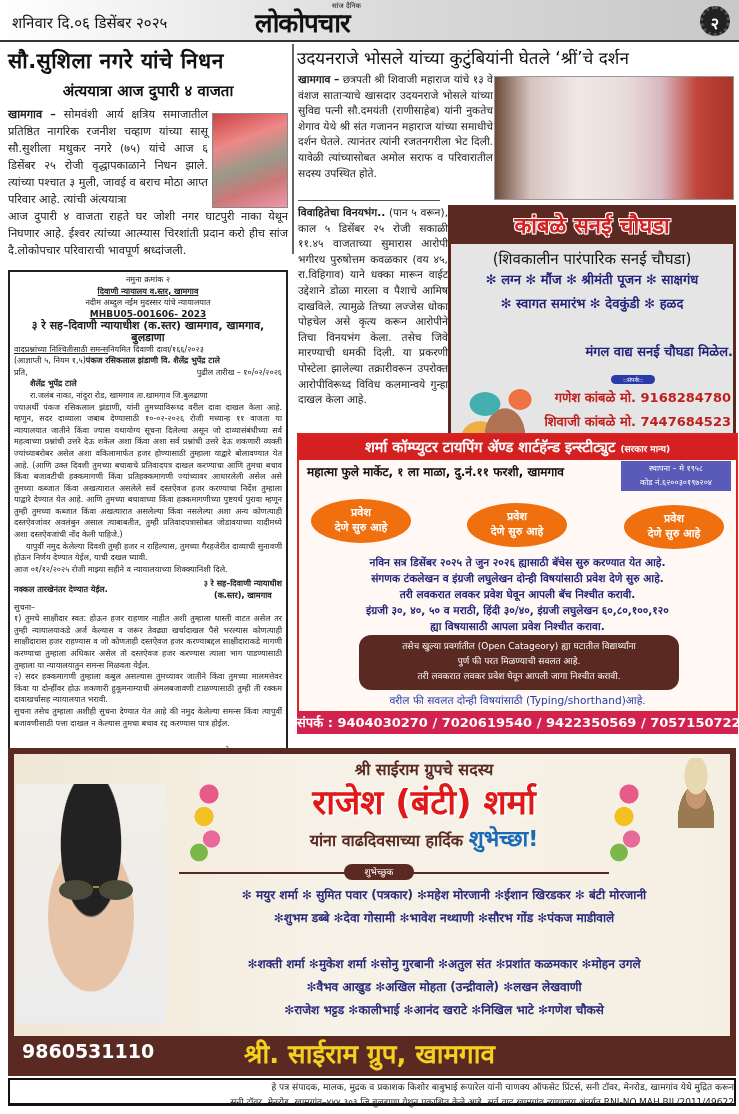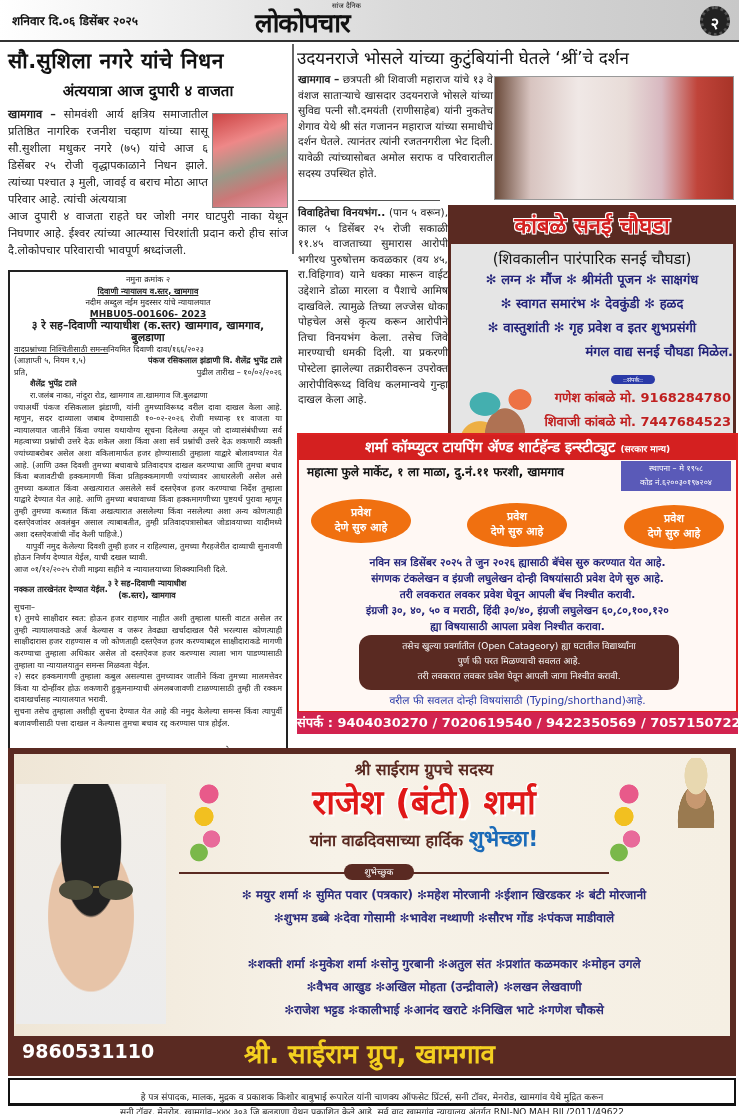--- a/index.html
+++ b/index.html
@@ -1,20 +1,20 @@
 <!DOCTYPE html>
 <html><head>
 <meta charset="utf-8">
 <style>
 *{box-sizing:border-box;margin:0;padding:0}
 body{width:739px;height:1114px;background:#fff;font-family:"DejaVu Sans",sans-serif;color:#111;position:relative;overflow:hidden}
 .abs{position:absolute}
 
 .mast{left:0;top:0;width:739px;height:42px;background:linear-gradient(90deg,#ffffff 0%,#d9d9d9 55%,#c8c8c8 100%);border-bottom:2px solid #333}
-.mast .date{left:12px;top:12px;font-size:12px;font-weight:bold;color:#111}
+.mast .date{left:12px;top:12px;font-size:15px;font-weight:normal;color:#111}
 .mast .brand{left:255px;top:4px;font-family:"DejaVu Serif",serif;font-size:26px;font-weight:900;color:#111;letter-spacing:-1px}
 .mast .sub{left:332px;top:1px;font-size:7px;color:#111}
 .mast .pg{left:700px;top:6px;width:30px;height:30px;border-radius:50%;background:#222;color:#fff;font-size:16px;font-weight:bold;text-align:center;line-height:30px;border:3px dotted #555}
 
 .obit-h{left:8px;top:46px;width:280px;font-size:21px;font-weight:900;text-align:left;letter-spacing:0.5px}
 .obit-s{left:8px;top:80px;width:280px;font-size:15px;font-weight:bold;text-align:center}
 .body-txt{font-size:11.2px;line-height:17px;color:#222;text-align:justify}
 .obit-b{left:8px;top:106px;width:200px}
 .obit-b2{left:8px;top:208px;width:280px}
 .obit-photo{left:212px;top:113px;width:76px;height:95px;background:linear-gradient(160deg,#c44 0%,#e88 30%,#998 55%,#c77 75%,#e9a 100%);border:1px solid #888}
@@ -62,21 +62,21 @@
 .bd-wish span{color:#1a6ab8;font-size:22px}
 .flower{width:50px;height:90px;background:radial-gradient(circle at 50% 20%,#e85a8a 0 12%,transparent 13%),radial-gradient(circle at 40% 45%,#f2c020 0 16%,transparent 17%),radial-gradient(circle at 55% 70%,#e86a9a 0 12%,transparent 13%),radial-gradient(circle at 30% 85%,#7ab84a 0 10%,transparent 11%)}
 .shivaji{left:650px;top:4px;width:64px;height:70px;background:radial-gradient(ellipse at 50% 25%,#e8d8b0 0 25%,transparent 26%),radial-gradient(ellipse at 50% 55%,#c79870 0 22%,transparent 23%),radial-gradient(ellipse at 50% 90%,#9a7a50 0 40%,transparent 41%)}
 .bd-divider{left:165px;top:118px;width:430px;height:2px;background:#5a2a22}
 .bd-tag{left:330px;top:110px;width:70px;height:16px;background:#5a2a22;border-radius:8px;color:#fff;font-size:9px;text-align:center;line-height:16px}
 .bd-names{left:150px;width:560px;text-align:center;font-size:12px;font-weight:bold;color:#2a2a7a;white-space:nowrap}
 .bd-foot{left:0;top:282px;width:716px;height:34px;background:#5a2a22}
 .bd-phone{left:8px;top:286px;font-size:19px;font-weight:bold;color:#fff}
 .bd-group{left:230px;top:281px;font-size:26px;font-weight:900;color:#f4d020}
 
-.imp{left:8px;top:1078px;width:728px;height:28px;border:2px solid #111;border-bottom-width:3px;font-size:9px;line-height:15px;text-align:center;color:#222;padding-top:10px}
+.imp{left:8px;top:1078px;width:728px;height:28px;border:2px solid #111;border-bottom-width:3px;font-size:9px;line-height:15px;text-align:right;color:#222;padding-top:0}
 </style>
 </head>
 <body>
 
 <div class="abs mast">
   <div class="abs date">शनिवार दि.०६ डिसेंबर २०२५</div>
   <div class="abs sub">सांज दैनिक</div>
   <div class="abs brand">लोकोपचार</div>
   <div class="abs pg">२</div>
 </div>
@@ -93,52 +93,51 @@
 <div class="abs body-txt story-b"><b>खामगाव –</b> <span>छत्रपती श्री शिवाजी महाराज यांचे १३ वे वंशज साताऱ्याचे खासदार उदयनराजे भोसले यांच्या सुविद्य पत्नी सौ.दमयंती (राणीसाहेब) यांनी नुकतेच शेगाव येथे श्री संत गजानन महाराज यांच्या समाधीचे दर्शन घेतले. त्यानंतर त्यांनी रजतनगरीला भेट दिली. यावेळी त्यांच्यासोबत अमोल सराफ व परिवारातील सदस्य उपस्थित होते.</span></div>
 <div class="abs story-photo"></div>
 <div class="abs hr1"></div>
 <div class="abs body-txt viva"><b>विवाहितेचा विनयभंग..</b> <span>(पान ५ वरून), काल ५ डिसेंबर २५ रोजी सकाळी ११.४५ वाजताच्या सुमारास आरोपी भगीरथ पुरुषोत्तम कवळकार (वय ४५, रा.विहिगाव) याने धक्का मारून वाईट उद्देशाने डोळा मारला व पैशाचे आमिष दाखविले. त्यामुळे तिच्या लज्जेस धोका पोहचेल असे कृत्य करून आरोपीने तिचा विनयभंग केला. तसेच जिवे मारण्याची धमकी दिली. या प्रकरणी पोस्टेला झालेल्या तक्रारीवरून उपरोक्त आरोपीविरूध्द विविध कलमान्वये गुन्हा दाखल केला आहे.</span></div>
 
 <div class="abs kam">
   <div class="abs kam-h">कांबळे सनई चौघडा</div>
   <div class="abs kam-s">(शिवकालीन पारंपारिक सनई चौघडा)</div>
   <div class="abs kam-l" style="top:62px">✻ लग्न ✻ मौंज ✻ श्रीमंती पूजन ✻ साक्षगंध</div>
   <div class="abs kam-l" style="top:86px">✻ स्वागत समारंभ ✻ देवकुंडी ✻ हळद</div>
-  <div class="abs kam-l" style="top:110px">✻ वास्तुशांती ✻ गृह प्रवेश  व इतर शुभप्रसंगी</div>
   <div class="abs kam-l" style="top:134px;left:60px;width:222px;text-align:right">मंगल वाद्य सनई चौघडा मिळेल.</div>
   <div class="abs kam-art"></div>
   <div class="abs kam-contact-tag">::संपर्क::</div>
   <div class="abs kam-c" style="top:180px">गणेश कांबळे मो. 9168284780</div>
   <div class="abs kam-c" style="top:204px">शिवाजी कांबळे मो. 7447684523</div>
 </div>
 
 <div class="abs court">
   <div class="c">नमुना क्रमांक २</div>
   <div class="c b u">दिवाणी न्यायालय व.स्तर, खामगाव</div>
   <div class="c">नदीम अब्दुल नईम मुदस्सर यांचे न्यायालयात</div>
   <div class="c b u" style="font-size:9px">MHBU05-001606- 2023</div>
   <div class="big">३ रे सह–दिवाणी न्यायाधीश (क.स्तर) खामगाव, खामगाव, बुलडाणा</div>
   <div style="display:flex;justify-content:flex-start">
     <span class="u">वादप्रश्नांच्या निश्चितीसाठी समन्स</span>
     <span>नियमित दिवाणी दावा/१६६/२०२३</span>
   </div>
-  <div style="display:flex;justify-content:space-between">
+  <div style="display:flex;justify-content:flex-start">
     <span>(आज्ञाप्ती ५, नियम १,५)</span>
     <span class="b">पंकज रसिकलाल झंडाणी वि. शैलेंद्र भुपेंद्र टाले</span>
   </div>
   <div style="display:flex;justify-content:space-between">
     <span>प्रति,</span>
     <span>पुढील तारीख – १०/०२/२०२६</span>
   </div>
   <div class="b" style="padding-left:16px">शैलेंद्र भुपेंद्र टाले</div>
   <div style="padding-left:16px">रा.जलंब नाका, नांदुरा रोड, खामगाव ता.खामगाव जि.बुलढाणा</div>
   <p>ज्याअर्थी पंकज रसिकलाल झंडाणी, यांनी तुमच्याविरूध्द वरील दावा दाखल केला आहे. म्हणुन, सदर दाव्याला जबाब देण्यासाठी १०-०२-२०२६ रोजी मध्यान्ह ११ वाजता या न्यायालयात जातीने किंवा ज्यास यथायोग्य सूचना दिलेल्या असून जो दाव्यासंबंधीच्या सर्व महत्वाच्या प्रश्नांची उत्तरे देऊ शकेल अशा किंवा अशा सर्व प्रश्नांची उत्तरे देऊ शकणारी व्यक्ती ज्यांच्याबरोबर असेल अशा वकिलामार्फत हजर होण्यासाठी तुम्हाला याद्वारे बोलावण्यात येत आहे. (आणि उक्त दिवशी तुमच्या बचावाचे प्रतिवादपत्र दाखल करण्याचा आणि तुमचा बचाव किंवा बजावटीची हक्कमागणी किंवा प्रतिहक्कमागणी ज्यांच्यावर आधारलेली असेल असे तुमच्या कब्जात किंवा अखत्यारात असलेले सर्व दस्तऐवज हजर करण्याचा निर्देश तुम्हाला याद्वारे देण्यात येत आहे. आणि तुमच्या बचावाच्या किंवा हक्कमागणीच्या पुष्टयर्थ पुरावा म्हणून तुम्ही तुमच्या कब्जात किंवा अखत्यारात असलेल्या किंवा नसलेल्या अशा अन्य कोणत्याही दस्तऐवजांवर अवलंबुन असाल त्याबाबतीत, तुम्ही प्रतिवादपत्रासोबत जोडावयाच्या यादीमध्ये अशा दस्तऐवजांची नोंद केली पाहिजे.)</p>
   <p style="text-indent:12px">यापुर्वी नमुद केलेल्या दिवशी तुम्ही हजर न राहिल्यास, तुमच्या गैरहजेरीत दाव्याची सुनावणी होऊन निर्णय देण्यात येईल, याची दखल घ्यावी.</p>
   <p>आज ०१/१२/२०२५ रोजी माझ्या सहीने व न्यायालयाच्या शिक्क्यानिशी दिले.</p>
-  <div style="display:flex;margin-top:3px">
+  <div style="display:flex;justify-content:space-between;margin-top:3px">
     <span class="b" style="padding-top:6px">नक्कल तारखेनंतर देण्यात येईल.</span>
     <span class="b c"><span>३ रे सह–दिवाणी न्यायाधीश</span><br><span>(क.स्तर), खामगाव</span></span>
   </div>
   <div>सुचना–</div>
   <p>१) तुमचे साक्षीदार स्वत: होऊन हजर राहणार नाहीत अशी तुम्हाला धास्ती वाटत असेल तर तुम्ही न्यायालयाकडे अर्ज केल्यास व जरूर तेवढ्या खर्चादाखल पैसे भरल्यास कोणत्याही साक्षीदारास हजर राहण्यास व जो कोणताही दस्तऐवज हजर करण्याबद्दल साक्षीदाराकडे मागणी करण्याचा तुम्हाला अधिकार असेल तो दस्तऐवज हजर करण्यास त्याला भाग पाडण्यासाठी तुम्हाला या न्यायालयातुन समन्स मिळवता येईल.</p>
   <p>२) सदर हक्कमागणी तुम्हाला कबुल असल्यास तुमच्यावर जातीने किंवा तुमच्या मालमत्तेवर किंवा या दोन्हींवर होऊ शकणारी हुकूमनाम्याची अंमलबजावणी टाळण्यासाठी तुम्ही ती रक्कम दावाखर्चासह न्यायालयात भरावी.</p>
   <p>सुचना तसेच तुम्हाला अशीही सुचना देण्यात येत आहे की नमुद केलेल्या समन्स किंवा त्यापुर्वी बजावणीसाठी पत्ता दाखल न केल्यास तुमचा बचाव रद्द करण्यास पात्र होईल.</p>
   <div style="text-align:right;padding-right:30px;margin-top:16px">आदेशावरून</div>
   <div class="b" style="text-align:right;padding-right:22px">सहायक अधिक्षक</div>
   <div style="text-align:right">दिवाणी न्यायालय व.स्तर, खामगाव</div>

